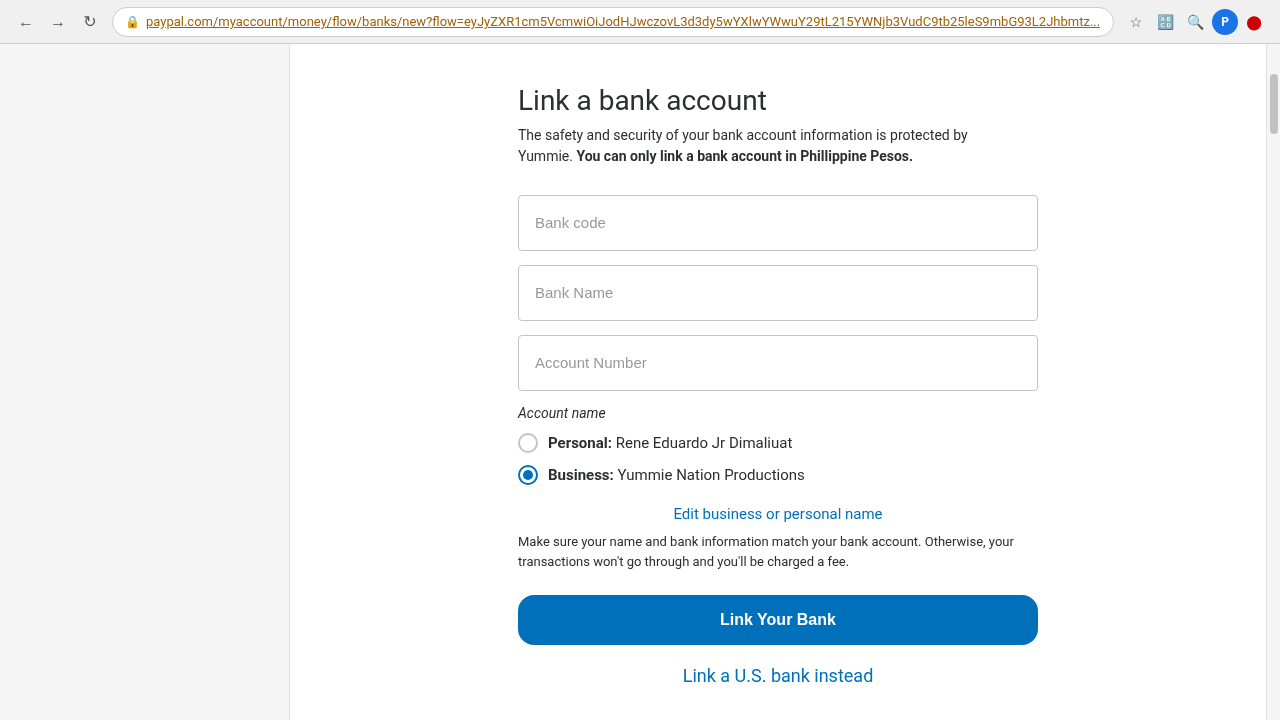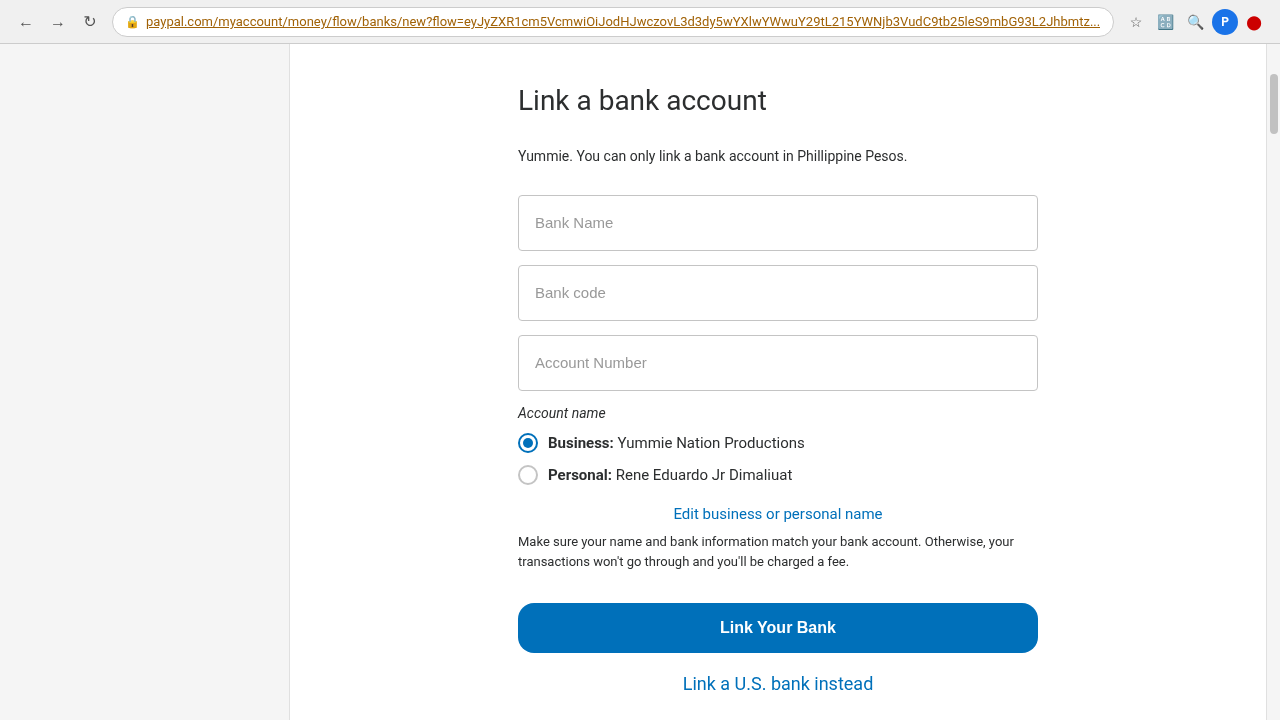--- a/index.html
+++ b/index.html
@@ -167,21 +167,21 @@
     }
 
     .description {
       font-size: 14px;
       color: #2c2e2f;
       margin-bottom: 28px;
       line-height: 1.5;
     }
 
     .description strong {
-      font-weight: 400;
+      font-weight: 700;
     }
 
     .form-field {
       margin-bottom: 14px;
     }
 
     .form-input {
       width: 100%;
       height: 56px;
       border: 1px solid #c4c4c4;
@@ -258,21 +258,21 @@
       font-size: 15px;
       text-decoration: none;
       margin-bottom: 9px;
       cursor: pointer;
     }
 
     .notice-text {
       font-size: 13px;
       color: #2c2e2f;
       line-height: 1.5;
-      margin-bottom: 32px;
+      margin-bottom: 24px;
     }
 
     .link-bank-btn {
       width: 100%;
       height: 50px;
       background: #0070ba;
       color: white;
       border: none;
       border-radius: 16px;
       font-size: 16px;
@@ -314,57 +314,58 @@
 
 <div class="page-layout">
   <div class="sidebar"></div>
 
   <div class="main-content">
     <div class="form-container">
 
       <h1 class="page-title">Link a bank account</h1>
 
       <p class="description">
+        <span>The safety and security of your bank account information is protected by</span>
         <br>
         <span>Yummie.</span>
         <strong>You can only link a bank account in Phillippine Pesos.</strong>
       </p>
 
       <div class="form-field">
+        <input type="text" class="form-input" placeholder="Bank code" style="">
+      </div>
+
+      <div class="form-field">
         <input type="text" class="form-input" placeholder="Bank Name" style="">
-      </div>
-
-      <div class="form-field">
-        <input type="text" class="form-input" placeholder="Bank code" style="">
       </div>
 
       <div class="form-field">
         <input type="text" class="form-input" placeholder="Account Number" style="">
       </div>
 
       <p class="account-name-label">Account name</p>
 
       <div class="radio-group">
+        <label class="radio-option">
+          <div class="radio-circle"></div>
+          <span class="radio-label">
+            <span class="label-type">Personal:</span>
+            <span> Rene Eduardo Jr Dimaliuat</span>
+          </span>
+        </label>
+
         <label class="radio-option">
           <div class="radio-circle selected">
             <div class="radio-dot"></div>
           </div>
           <span class="radio-label">
             <span class="label-type">Business:</span>
             <span> Yummie Nation Productions</span>
           </span>
         </label>
-
-        <label class="radio-option">
-          <div class="radio-circle"></div>
-          <span class="radio-label">
-            <span class="label-type">Personal:</span>
-            <span> Rene Eduardo Jr Dimaliuat</span>
-          </span>
-        </label>
       </div>
 
       <a class="edit-link">Edit business or personal name</a>
 
       <p class="notice-text">Make sure your name and bank information match your bank account. Otherwise, your transactions won't go through and you'll be charged a fee.</p>
 
       <button class="link-bank-btn">Link Your Bank</button>
 
       <a class="us-bank-link">Link a U.S. bank instead</a>
 

